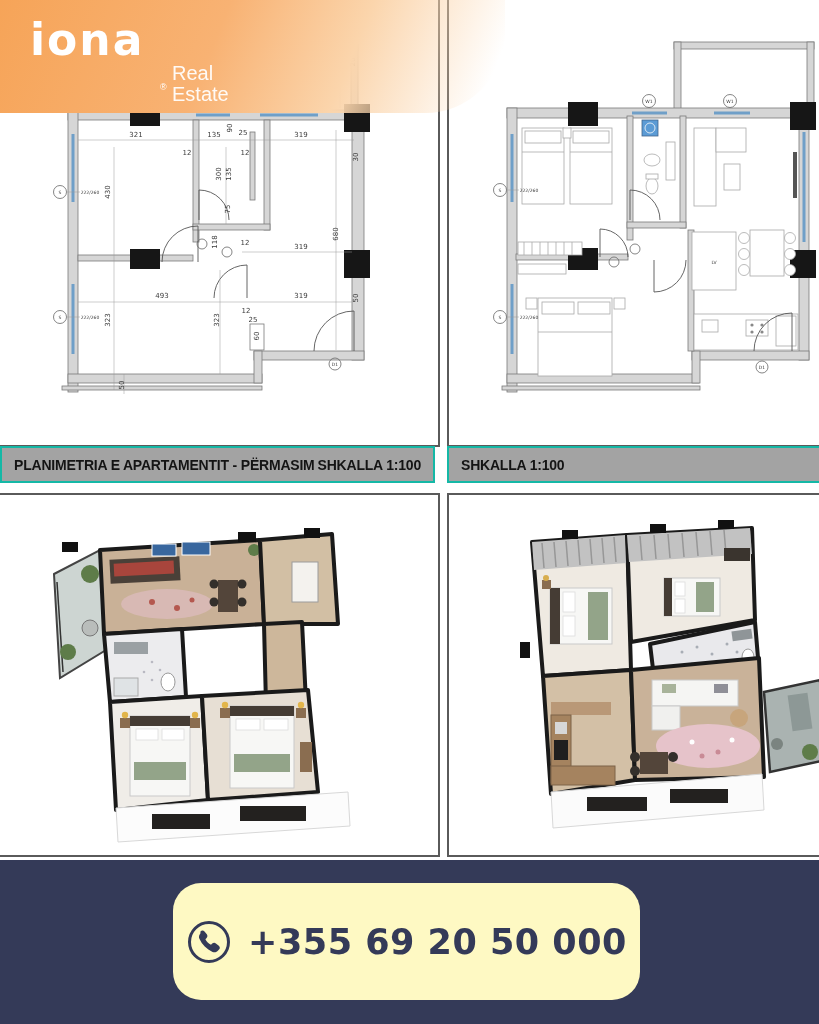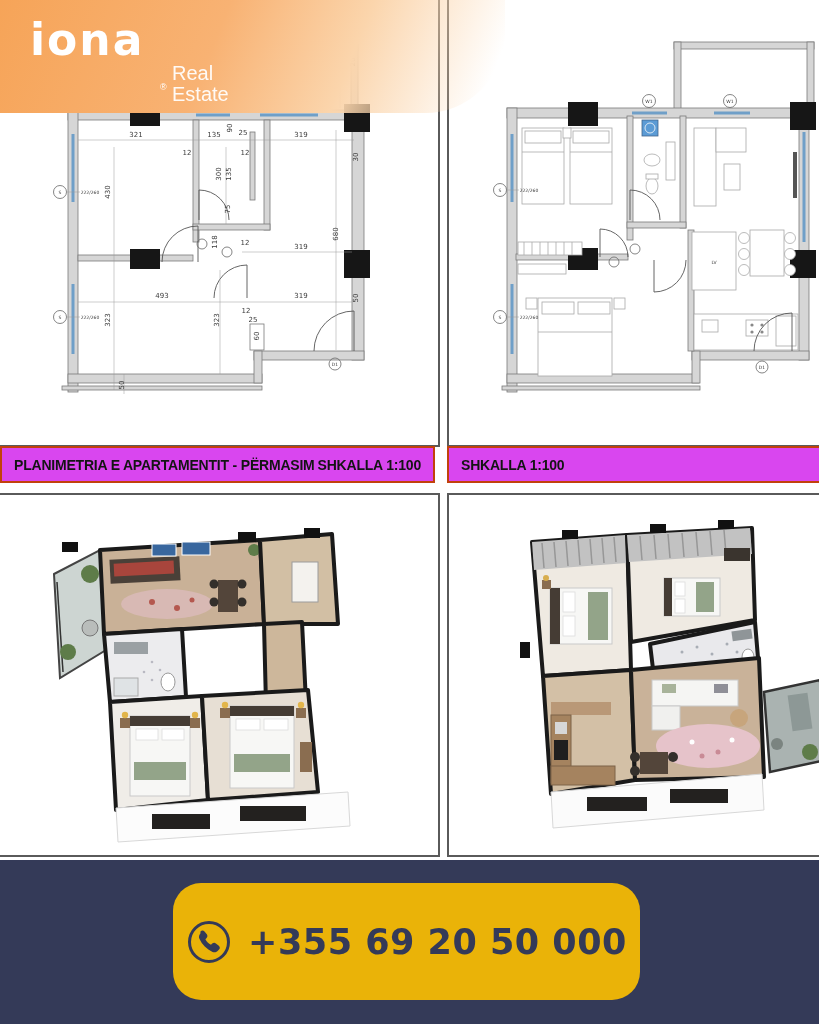--- a/index.html
+++ b/index.html
@@ -4,37 +4,37 @@
 <style>
   html,body{margin:0;padding:0;background:#fff;}
   .page{position:relative;width:819px;height:1024px;overflow:hidden;background:#fff;
         font-family:"Liberation Sans",sans-serif;}
   .panel{position:absolute;background:#fff;border:2.5px solid #5a5a5a;}
   .panel-tl{left:-20px;top:-22px;width:456px;height:465px;}
   .panel-tr{left:447px;top:-22px;width:433px;height:465px;}
   .panel-bl{left:-20px;top:493px;width:456px;height:360px;}
   .panel-br{left:447px;top:493px;width:433px;height:360px;}
   .panel svg{position:absolute;left:0;top:0;width:100%;height:100%;}
-  .labelbar{position:absolute;top:446px;height:37px;border:2px solid #c2410c;background:#d946ef;
+  .labelbar{position:absolute;top:446px;height:37px;border:2px solid #14b8a6;background:#a3a3a3;
             display:flex;align-items:center;justify-content:space-between;
             padding:0 12px;box-sizing:border-box;}
   .labelbar-left{left:0;width:435px;}
   .labelbar-right{left:447px;width:433px;}
   .labelbar .title,.labelbar .scale{font-weight:bold;font-size:14px;color:#141414;
             letter-spacing:-0.2px;white-space:nowrap;}
   .logo-band{position:absolute;left:0;top:0;width:505px;height:113px;
              background:linear-gradient(112deg,#f6a458 0%,#f8b273 42%,#fbd5ac 68%,rgba(255,255,255,0) 95%);
              border-radius:0 0 80px 0;}
   .logo-word{position:absolute;left:30px;top:14px;font-family:"DejaVu Sans",sans-serif;
              font-weight:bold;font-size:44px;color:#ffffff;letter-spacing:2px;}
   .logo-reg{position:absolute;left:160px;top:82px;font-size:9px;color:#ffffff;}
   .logo-tagline{position:absolute;left:172px;top:22px;font-size:20px;line-height:21px;
              color:rgba(255,255,255,0.93);font-weight:400;margin-top:41px;}
   .footer{position:absolute;left:0;top:860px;width:819px;height:164px;background:#343a58;}
-  .phone-pill{position:absolute;left:173px;top:23px;width:467px;height:117px;background:#eab308;
+  .phone-pill{position:absolute;left:173px;top:23px;width:467px;height:117px;background:#fef9c3;
              border-radius:28px;display:flex;align-items:center;justify-content:center;gap:16px;}
   .phone-number{font-family:"DejaVu Sans",sans-serif;font-weight:bold;font-size:35px;
              color:#343a58;letter-spacing:0.5px;}
   text.dim{font-size:7px;fill:#3a3a3a;font-family:"DejaVu Sans",sans-serif;}
   text.mark{font-size:4.5px;fill:#3a3a3a;font-family:"DejaVu Sans",sans-serif;}
   .wall{fill:#d6d6d6;stroke:#7a7a7a;stroke-width:0.8;}
   .col{fill:#161616;}
   .win{stroke:#6f9fc8;stroke-width:3;}
   .door{stroke:#555;stroke-width:0.9;fill:none;}
   .dimline{stroke:#9a9a9a;stroke-width:0.5;}

